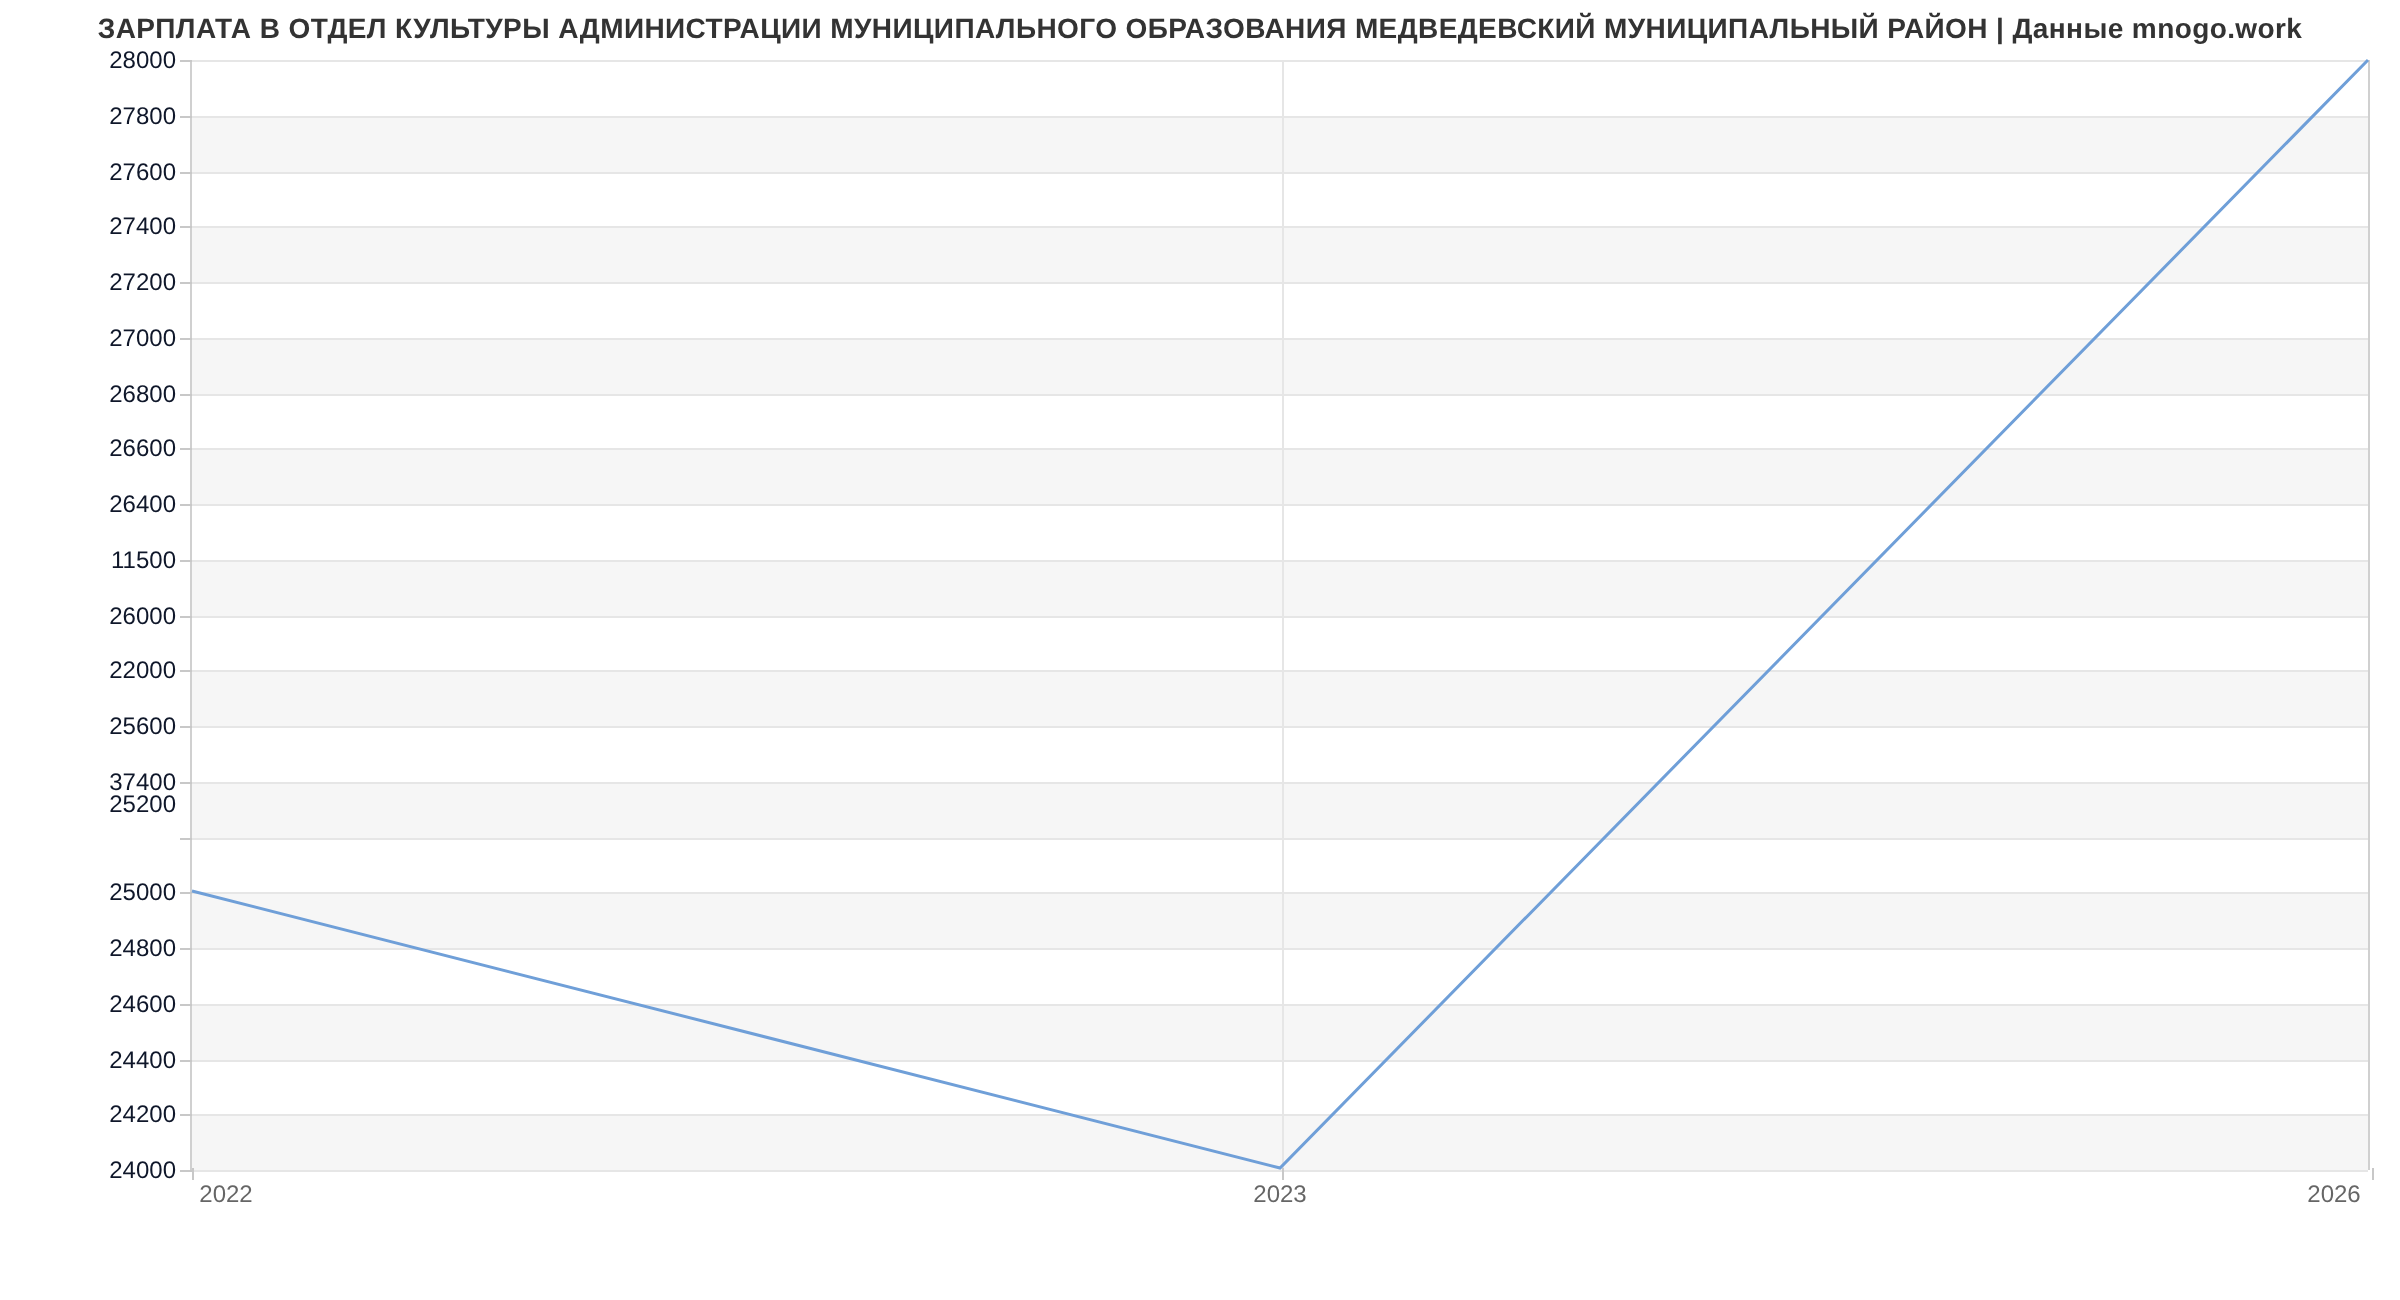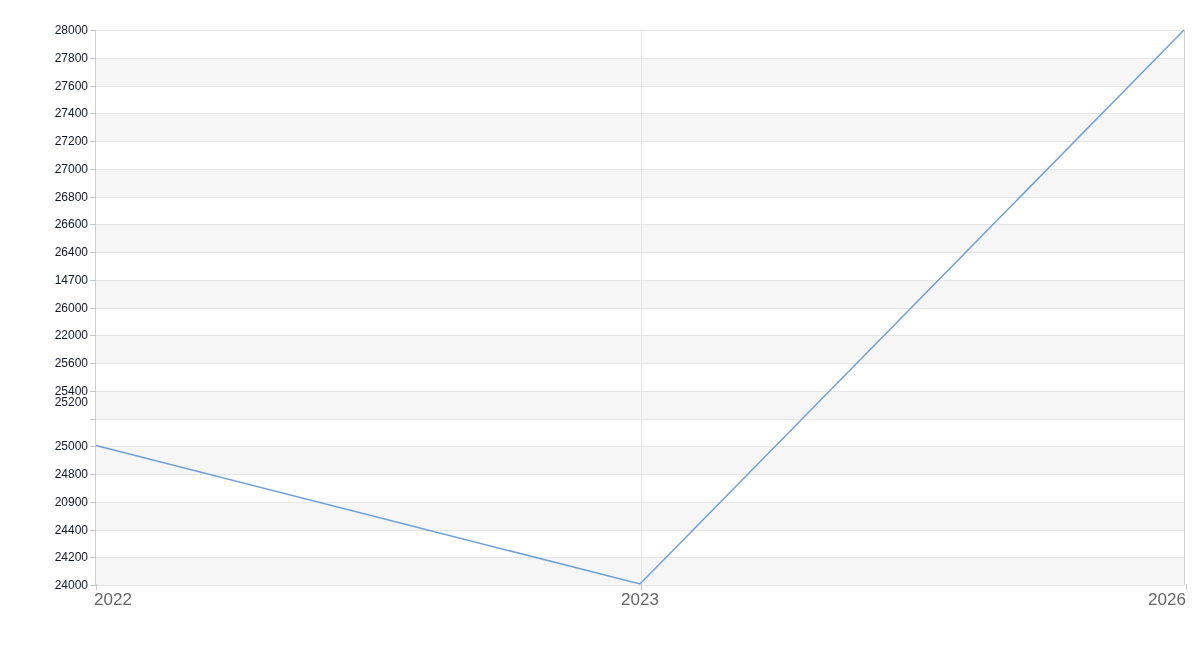--- a/index.html
+++ b/index.html
@@ -77,21 +77,21 @@
     position: absolute;
     left: 95px;
     top: 590px;
     width: 1090px;
     height: 20px;
   }
   .x-labels div {
     position: absolute;
     top: 0;
     transform: translateX(-50%);
-    font-size: 17px;
+    font-size: 12px;
     color: #666;
     text-align: center;
   }
   .x-tick {
     position: absolute;
     bottom: -6px;
     width: 1px;
     height: 6px;
     background: #c8c8c8;
   }
@@ -109,20 +109,21 @@
     width: 100%;
     height: 100%;
     overflow: visible;
   }
 </style>
 </head>
 <body>
 
 <div class="chart-container">
 
+  <div class="chart-title">ЗАРПЛАТА В ОТДЕЛ КУЛЬТУРЫ АДМИНИСТРАЦИИ МУНИЦИПАЛЬНОГО ОБРАЗОВАНИЯ МЕДВЕДЕВСКИЙ МУНИЦИПАЛЬНЫЙ РАЙОН | Данные mnogo.work</div>
 
   <div class="plot-area" id="plot-area">
 
     <div class="gridline" style="top: 555px;"></div>
       <div class="y-tick" style="top: 555px;"></div>
       <div class="band" style="top: 527.25px; height: 27.75px;"></div>
       <div class="gridline" style="top: 527.25px;"></div>
       <div class="y-tick" style="top: 527.25px;"></div>
       <div class="gridline" style="top: 499.5px;"></div>
       <div class="y-tick" style="top: 499.5px;"></div>
@@ -177,29 +178,29 @@
       </svg>
   <div class="x-tick" style="left: 0px;"></div>
       <div class="x-tick" style="left: 545px;"></div>
       <div class="x-tick" style="left: 1090px;"></div>
     </div>
 
   <div class="y-labels" id="y-labels">
       <div style="top: 555px;">24000</div>
       <div style="top: 527.25px;">24200</div>
       <div style="top: 499.5px;">24400</div>
-      <div style="top: 471.75px;">20900</div>
+      <div style="top: 471.75px;">24600</div>
       <div style="top: 444px;">24800</div>
       <div style="top: 416.25px;">25000</div>
       <div style="top: 372px;">25200</div>
-      <div style="top: 360.75px;">25400</div>
+      <div style="top: 360.75px;">37400</div>
       <div style="top: 333px;">25600</div>
       <div style="top: 305.25px;">22000</div>
       <div style="top: 277.5px;">26000</div>
-      <div style="top: 249.75px;">14700</div>
+      <div style="top: 249.75px;">11500</div>
       <div style="top: 222px;">26400</div>
       <div style="top: 194.25px;">26600</div>
       <div style="top: 166.5px;">26800</div>
       <div style="top: 138.75px;">27000</div>
       <div style="top: 111px;">27200</div>
       <div style="top: 83.25px;">27400</div>
       <div style="top: 55.5px;">27600</div>
       <div style="top: 27.75px;">27800</div>
       <div style="top: 0px;">28000</div>
     </div>

